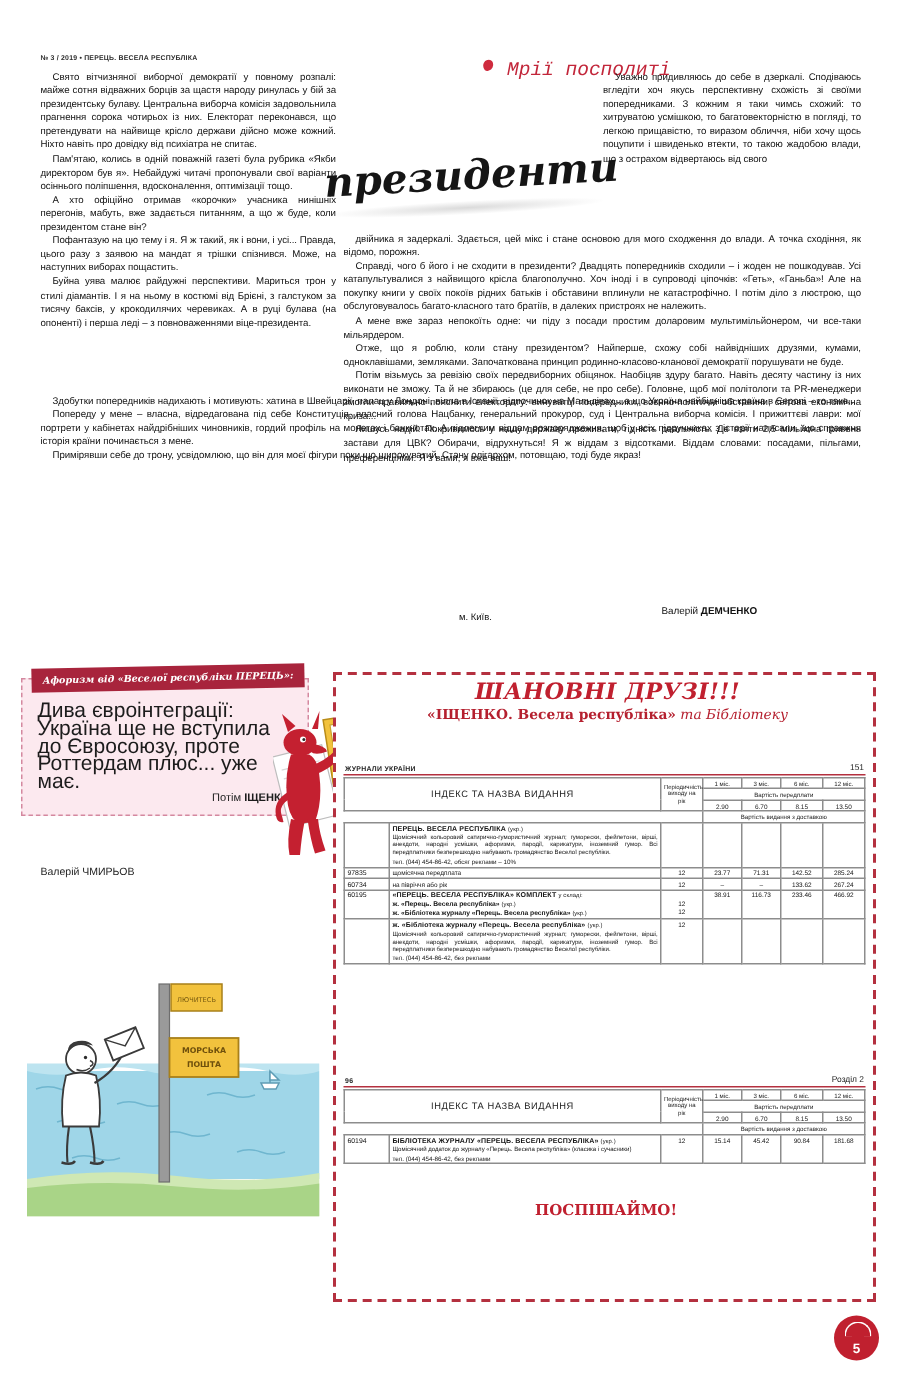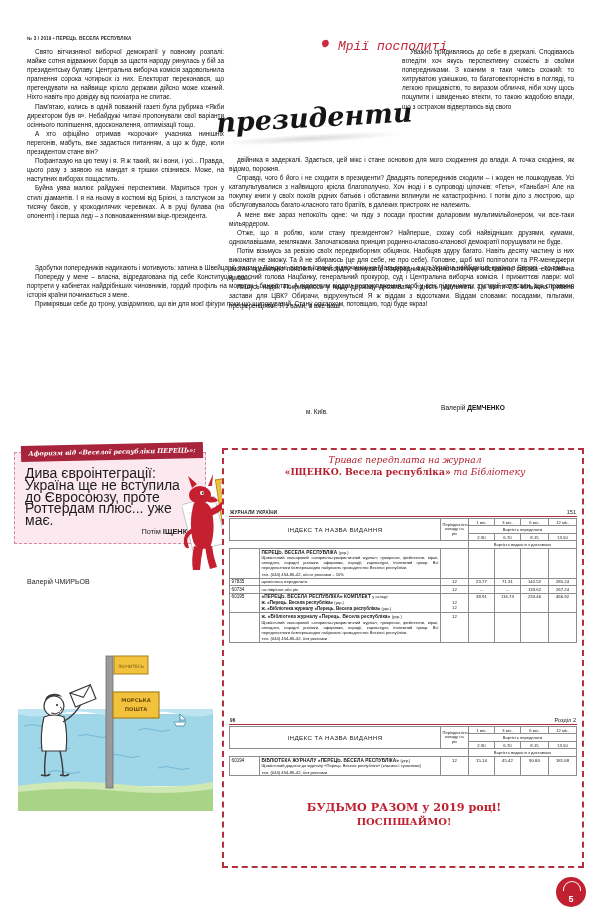--- a/index.html
+++ b/index.html
@@ -608,21 +608,21 @@
       <path d="M156 126 l12 0 l-2 4 l-8 0 Z" fill="#ffffff"></path>
       <line x1="162" y1="126" x2="162" y2="118"></line>
       <path d="M162 118 l6 6 l-6 0 Z" fill="#ffffff"></path>
     </g>
   </svg>
 </div>
 
 <div class="subpanel"></div>
 
 <div class="sub-head">
-  <div class="sub-sub1">Триває передплата на журнал</div>
+  <div class="sub-title">ШАНОВНІ ДРУЗІ!!!</div>
   <div class="sub-sub2"><b>«ІЩЕНКО. Весела республіка»</b><span> та Бібліотеку</span></div>
 </div>
 
 <div class="cat cat-1">
   <div class="cat-meta">
     <span class="cat-meta-left">ЖУРНАЛИ УКРАЇНИ</span>
     <span class="cat-meta-right">151</span>
   </div>
   <table class="cat-table">
     <colgroup>
@@ -777,20 +777,19 @@
         <td class="cell-c">15.14</td>
         <td class="cell-c">45.42</td>
         <td class="cell-c">90.84</td>
         <td class="cell-c">181.68</td>
       </tr>
     </tbody>
   </table>
 </div>
 
 <div class="cta">
-  <div class="cta-title">БУДЬМО РАЗОМ у 2019 році!</div>
   <div class="cta-urge">ПОСПІШАЙМО!</div>
 </div>
 
 <div class="page-badge">
   <div class="page-badge-horn"></div>
   <span class="page-badge-num">5</span>
 </div>
 
 </body></html>

